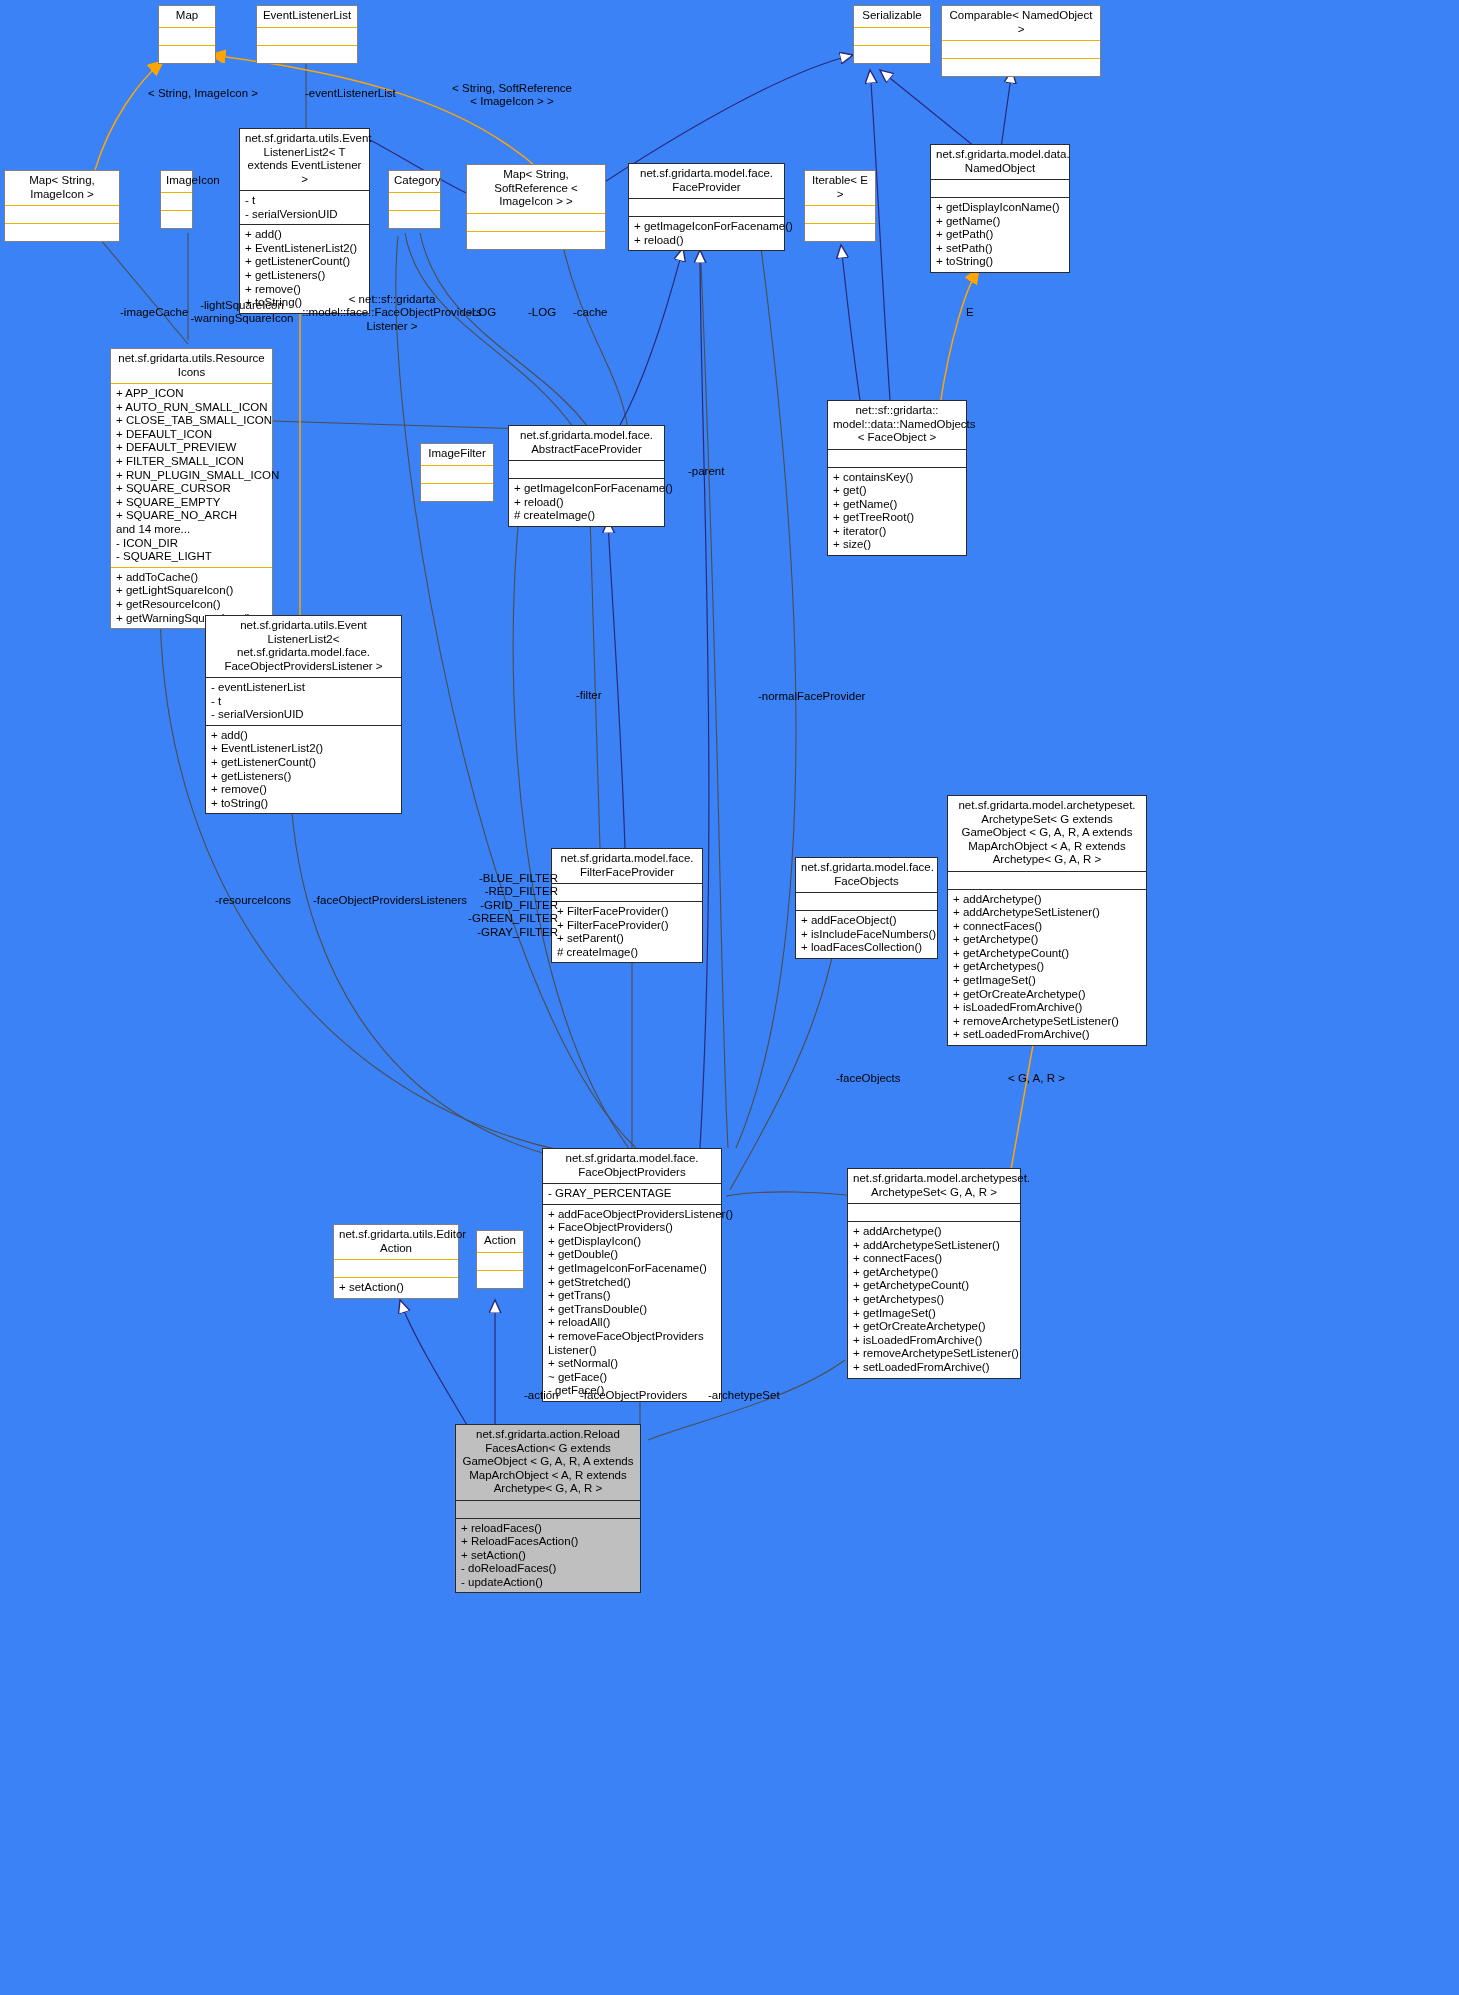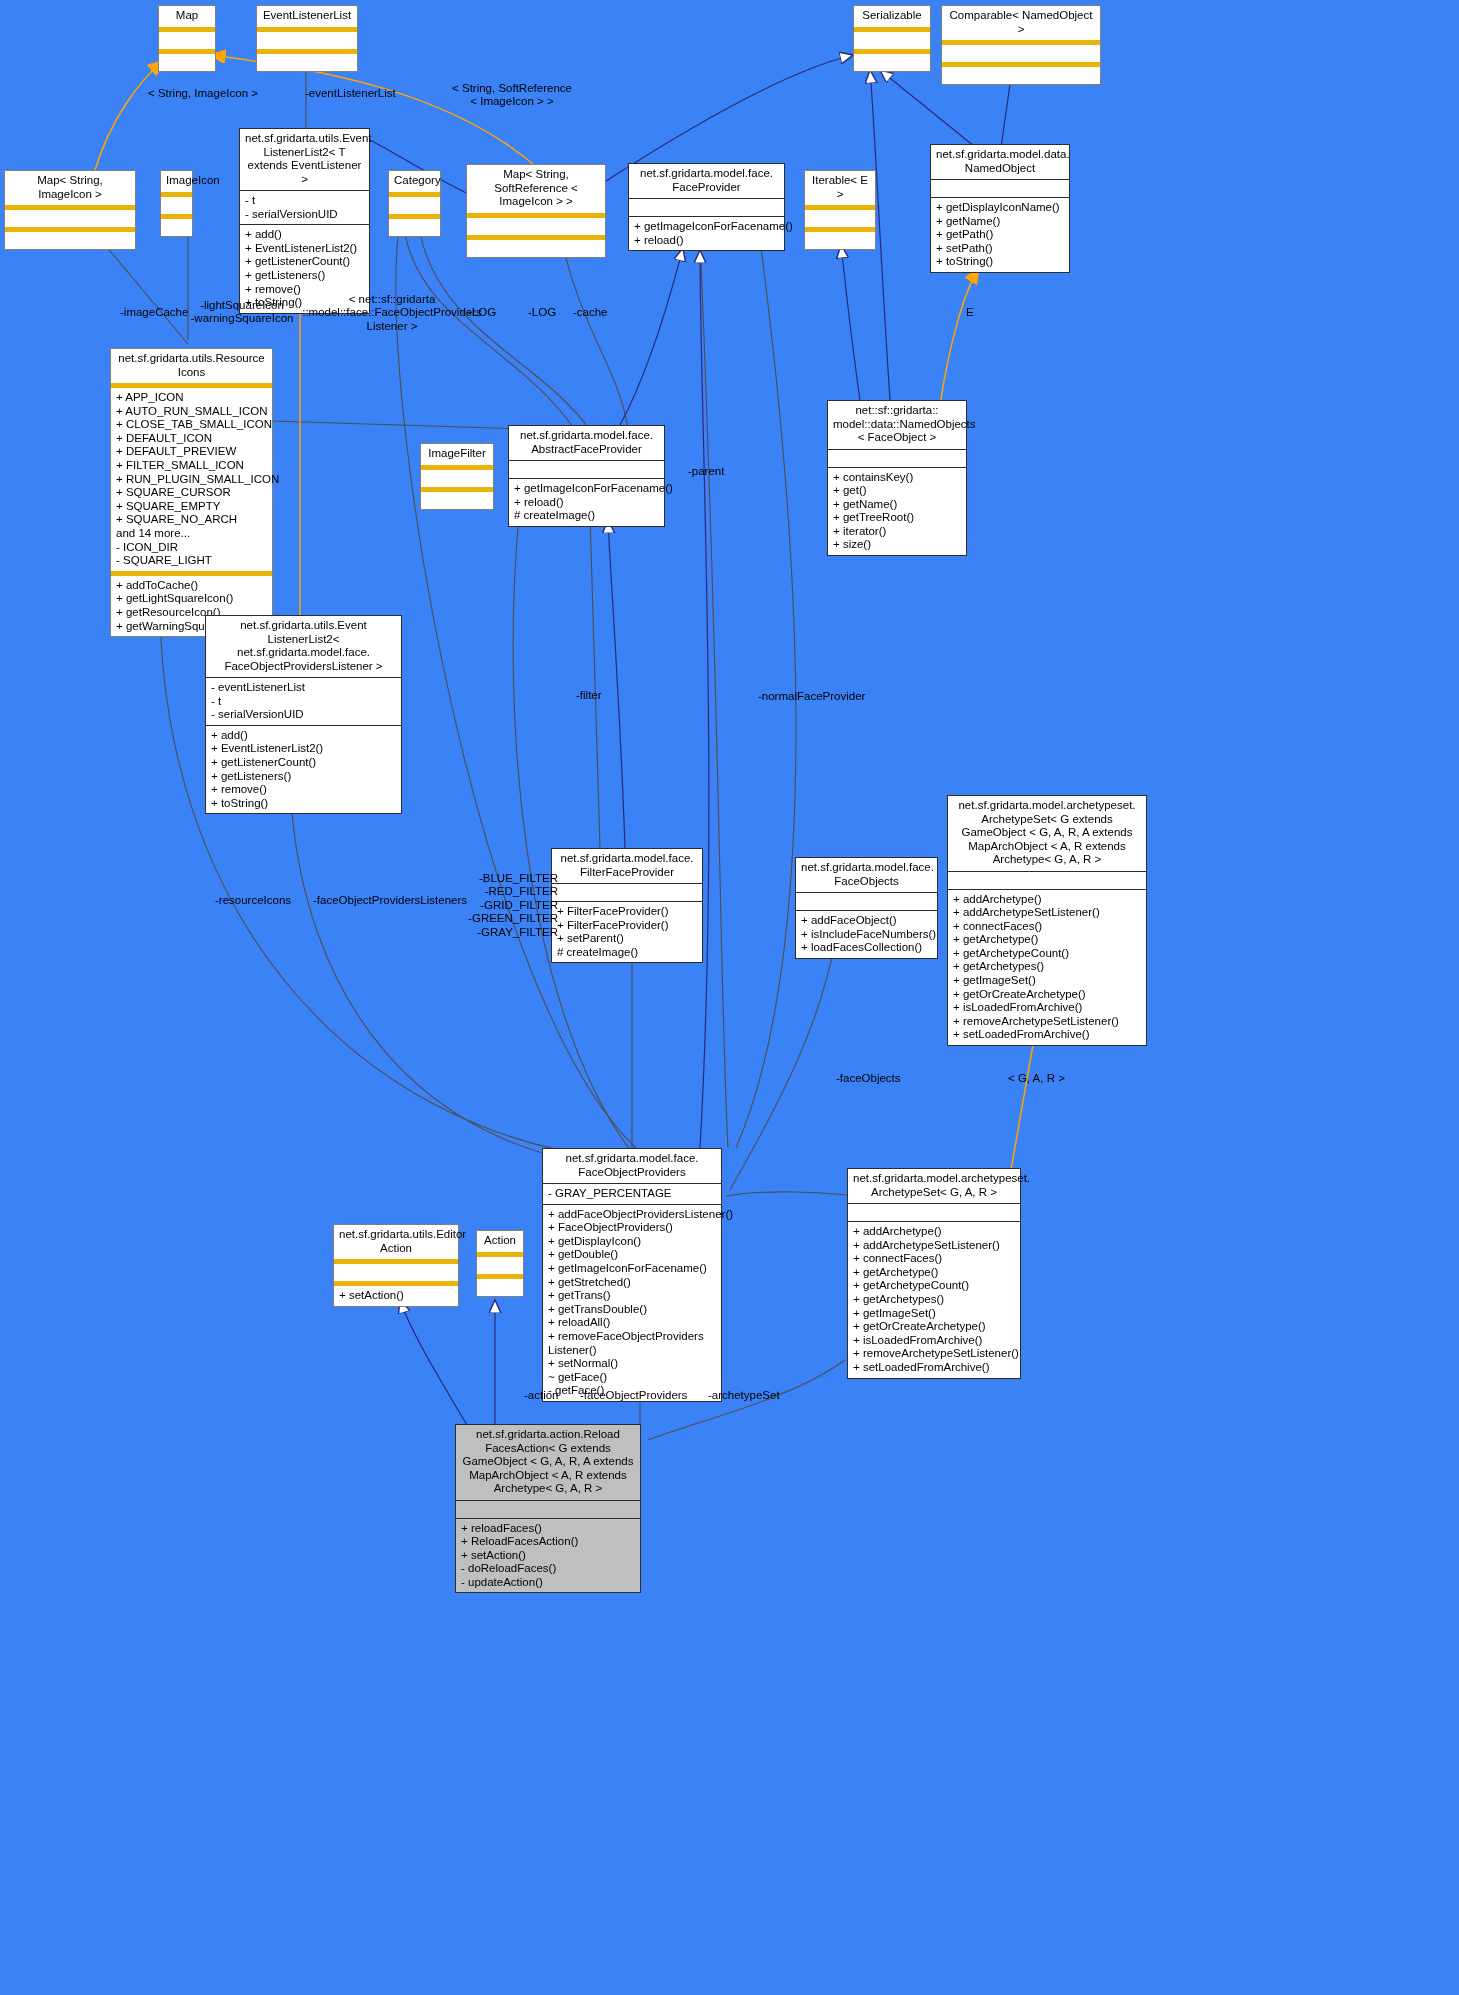--- a/index.html
+++ b/index.html
@@ -4,21 +4,21 @@
 <style>
   html,body{margin:0;padding:0;background:#ffffff;}
   body{font-family:"Liberation Sans","DejaVu Sans",sans-serif;}
   #canvas{position:relative;width:1459px;height:1995px;overflow:hidden;background:#3b82f6;}
   svg.edges{position:absolute;left:0;top:0;width:1459px;height:1995px;pointer-events:none;}
 
   .uml{position:absolute;box-sizing:border-box;background:#fff;border:1px solid #808080;}
   .uml.solid{border:1.5px solid #2b2b2b;}
   .uml.filled{background:#bfbfbf;border:1.5px solid #2b2b2b;}
   .uml .title{padding:3px 5px 4px 5px;text-align:center;font-size:11.5px;line-height:13.5px;color:#000;}
-  .uml .sec{border-top:5px solid #eab308;padding:3px 5px;font-size:11.5px;line-height:13.6px;color:#000;}
+  .uml .sec{border-top:1px solid #eab308;padding:3px 5px;font-size:11.5px;line-height:13.6px;color:#000;}
   .uml.solid .sec{border-top:1.5px solid #2b2b2b;}
   .uml.filled .sec{border-top:1.5px solid #2b2b2b;}
   .uml .sec.empty{min-height:17px;padding:0;}
   .uml .sec div{white-space:pre;}
 
   .elabel{position:absolute;font-size:11.5px;line-height:13.4px;color:#000;white-space:pre;}
   .elabel.c{text-align:center;}
   .elabel.r{text-align:right;}
 </style>
 </head>
@@ -134,21 +134,21 @@
     <div class="sec empty"></div>
     <div class="sec empty"></div>
   </div>
 
   <div class="uml" style="left:941px;top:5px;width:160px;">
     <div class="title">Comparable&lt; NamedObject &gt;</div>
     <div class="sec empty"></div>
     <div class="sec empty"></div>
   </div>
 
-  <div class="uml" style="left:4px;top:170px;width:132px;">
+  <div class="uml" style="left:4px;top:170px;width:116px;">
     <div class="title">Map&lt; String, ImageIcon &gt;</div>
     <div class="sec empty"></div>
     <div class="sec empty"></div>
   </div>
 
   <div class="uml" style="left:160px;top:170px;width:33px;">
     <div class="title">ImageIcon</div>
     <div class="sec empty"></div>
     <div class="sec empty"></div>
   </div>

